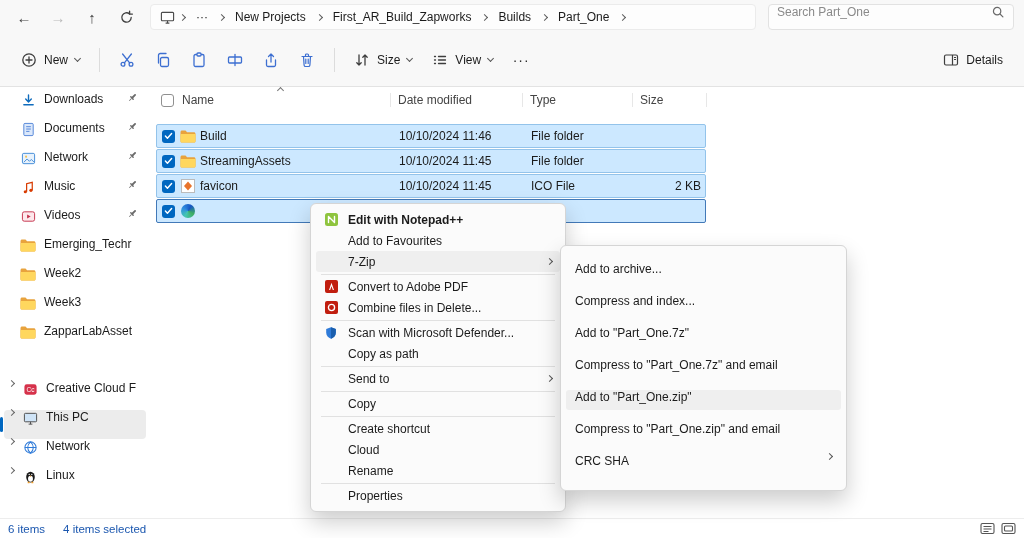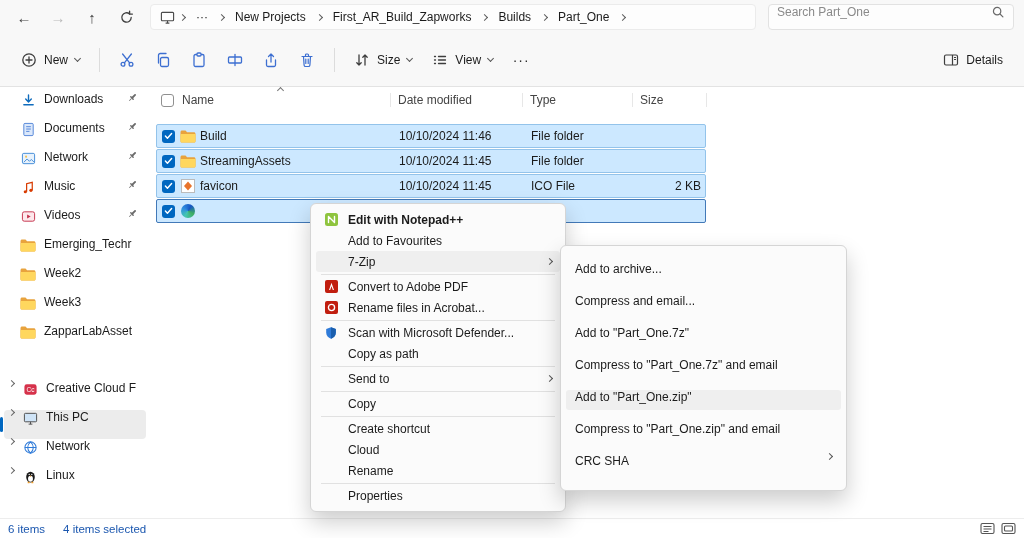--- a/index.html
+++ b/index.html
@@ -495,21 +495,21 @@
       </span>
     <span class="mlbl">Convert to Adobe PDF</span>
   </div>
   <div class="mi">
     <span class="mico">
         <svg width="15" height="15" viewBox="0 0 15 15">
           <rect x="1" y="1" width="13" height="13" rx="2" fill="#c11e0f"></rect>
           <circle cx="7.5" cy="7.5" r="3.1" stroke="#fff" fill="none" stroke-width="1.3"></circle>
         </svg>
       </span>
-    <span class="mlbl">Rename files in Acrobat...</span>
+    <span class="mlbl">Combine files in Delete...</span>
   </div>
   <div class="msep"></div>
   <div class="mi">
     <span class="mico">
         <svg width="14" height="14" viewBox="0 0 16 16">
           <path d="M8 1.5l5.5 2v4.2c0 3.3-2.4 5.6-5.5 6.9C4.9 13.3 2.5 11 2.5 7.7V3.5z" fill="#2f7bd9"></path>
           <path d="M8 1.5l5.5 2v4.2c0 3.3-2.4 5.6-5.5 6.9z" fill="#1b5fae"></path>
         </svg>
       </span>
     <span class="mlbl">Scan with Microsoft Defender...</span>
@@ -547,21 +547,21 @@
     <span class="mico"></span>
     <span class="mlbl">Properties</span>
   </div>
 </div>
 
 <div class="submenu">
   <div class="smi">
       <span class="mlbl">Add to archive...</span>
     </div>
   <div class="smi">
-      <span class="mlbl">Compress and email...</span>
+      <span class="mlbl">Compress and index...</span>
     </div>
   <div class="smi">
       <span class="mlbl">Add to "Part_One.7z"</span>
     </div>
   <div class="smi">
       <span class="mlbl">Compress to "Part_One.7z" and email</span>
     </div>
   <div class="smi hl">
       <span class="mlbl">Add to "Part_One.zip"</span>
     </div>

